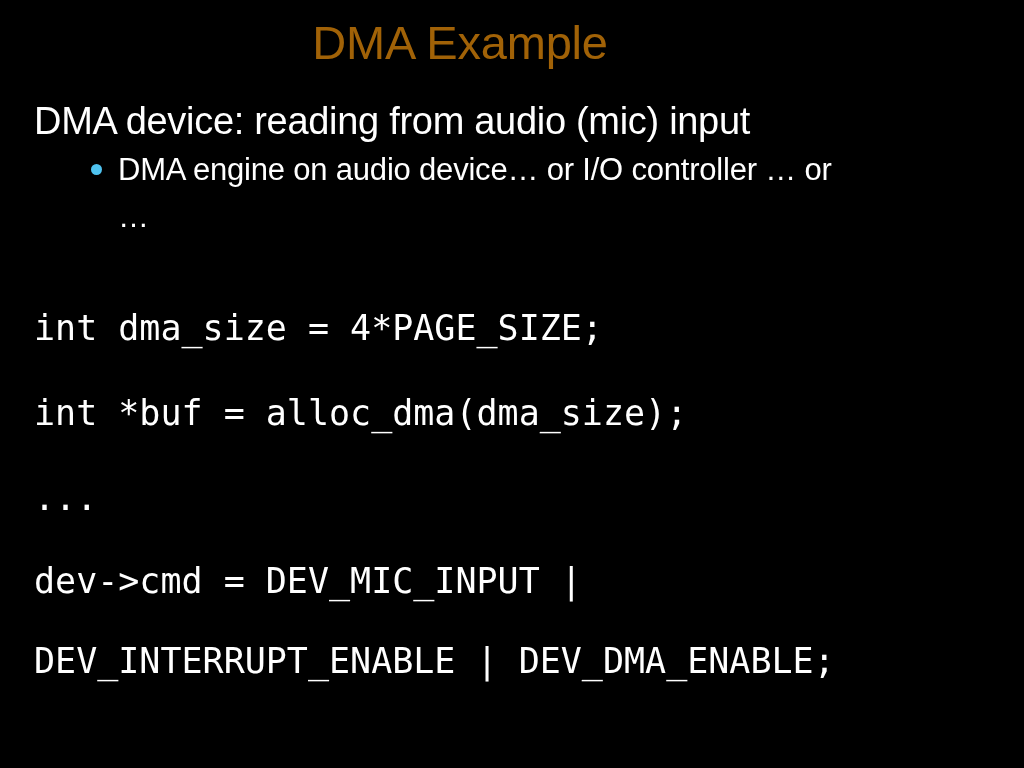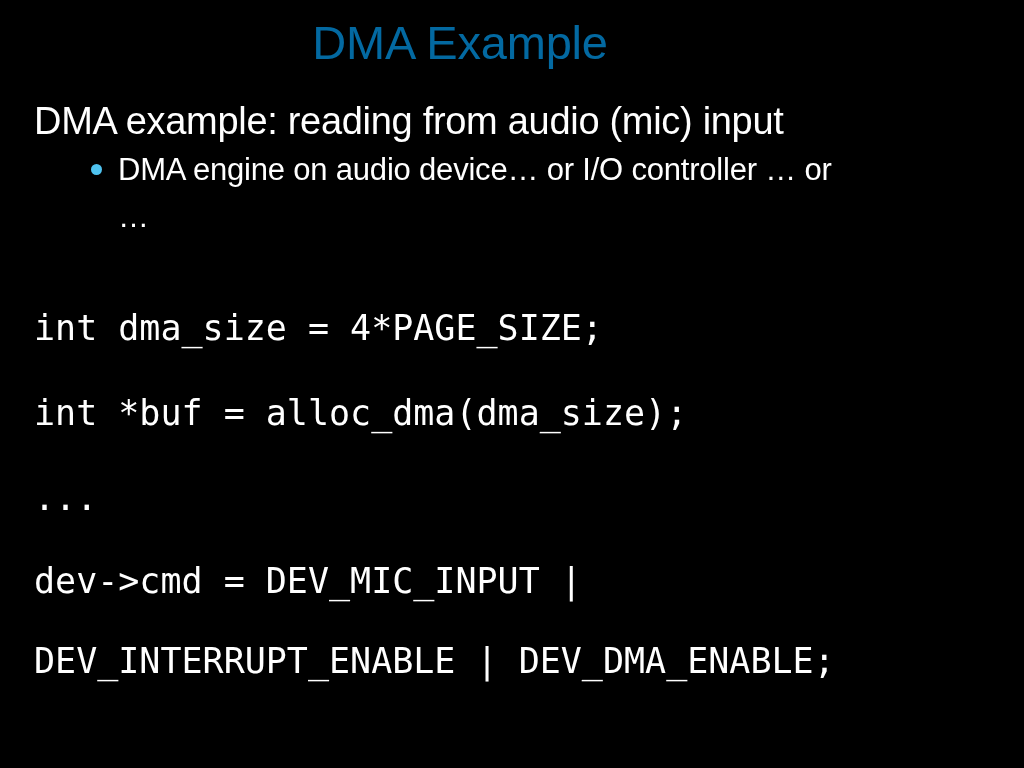--- a/index.html
+++ b/index.html
@@ -23,21 +23,21 @@
     box-sizing: border-box;
   }
 
   
   .slide-title {
     position: absolute;
     left: 0;
     top: 14px;
     width: 920px;
     text-align: center;
-    color: #0369a1;
+    color: #a16207;
     font-family: "Liberation Sans", sans-serif;
     font-size: 47px;
     line-height: 58px;
     font-weight: 400;
     letter-spacing: -0.2px;
     white-space: nowrap;
   }
 
   
   .body-block {
@@ -119,21 +119,21 @@
 </style>
 </head>
 <body>
 
 <div id="slide">
 
   <div class="slide-title">DMA Example</div>
 
   <div class="body-block">
 
-    <div class="level1-line">DMA example: reading from audio (mic) input</div>
+    <div class="level1-line">DMA device: reading from audio (mic) input</div>
 
     <div class="bullet-row">
       <span class="bullet-dot"></span>
       <span class="bullet-text">DMA engine on audio device… or I/O controller … or</span>
       <span class="bullet-cont">…</span>
     </div>
 
   </div>
 
   <div class="code-block">

